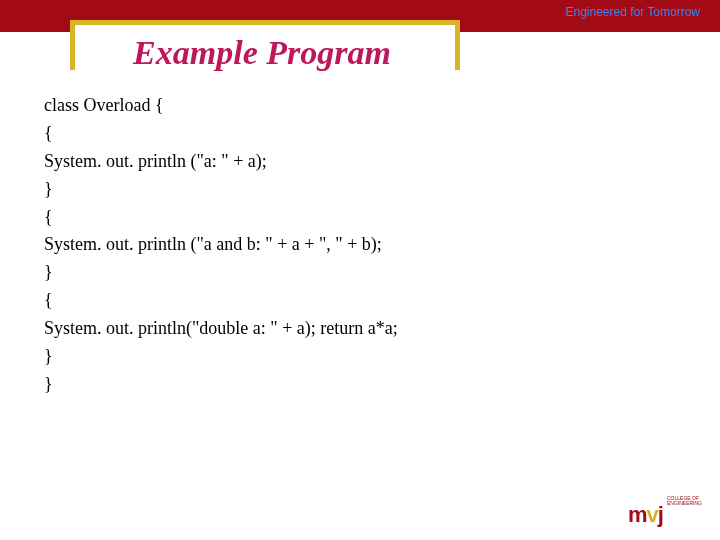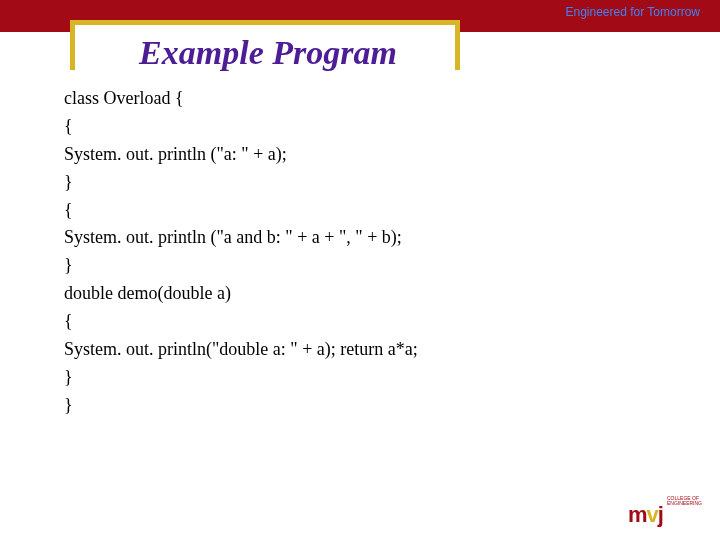--- a/index.html
+++ b/index.html
@@ -41,37 +41,36 @@
       position: absolute;
       top: 70px;
       left: 0;
       right: 0;
       height: 12px;
       background: #fff;
     }
     .title {
       position: absolute;
       top: 34px;
-      left: 68px;
+      left: 62px;
       width: 400px;
       text-align: center;
       font-size: 34px;
       font-weight: bold;
       font-style: italic;
-      color: #4c1d95;
+      color: #be185d;
     }
     .code-block {
       position: absolute;
-      top: 85px;
+      top: 92px;
       left: 44px;
       font-size: 18px;
       line-height: 1.55;
       color: #000;
       font-family: "Times New Roman", serif;
-      margin-left: 20px;
     }
     .logo {
       position: absolute;
       bottom: 12px;
       right: 18px;
       display: flex;
       align-items: center;
       gap: 4px;
     }
     .logo-mark {
@@ -105,21 +104,20 @@
 <div class="title">Example Program</div>
 
 <div class="code-block">
   <div>class Overload {</div>
   <div>{</div>
   <div>System. out. println ("a: " + a);</div>
   <div>}</div>
   <div>{</div>
   <div> System. out. println ("a and b: " + a + ", " + b);</div>
   <div>}</div>
-  <div>double demo(double a)</div>
   <div>{</div>
   <div>System. out. println("double a: " + a); return a*a;</div>
   <div>}</div>
   <div>}</div>
 </div>
 
 <div class="logo">
   <span class="logo-mark">
     <span>m</span><span class="logo-v">v</span><span>j</span>
   </span>

